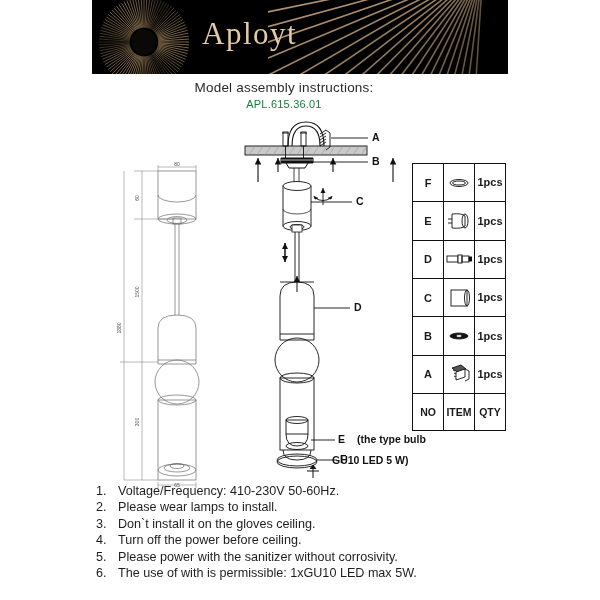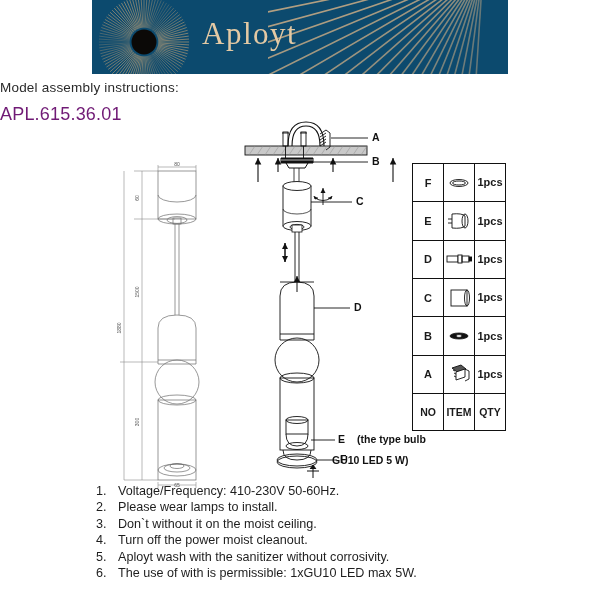--- a/index.html
+++ b/index.html
@@ -9,42 +9,42 @@
     font-family:"Liberation Sans", sans-serif;
     color:#1a1a1a;
     overflow:hidden;
     position:relative;
   }
   .page{position:relative;width:600px;height:600px;}
 
   
   .banner{
     position:absolute;left:92px;top:0;width:416px;height:74px;
-    background:#0c4a6e;overflow:hidden;
+    background:#000000;overflow:hidden;
   }
   .banner .sun{
     position:absolute;left:4px;top:-6px;width:96px;height:96px;
   }
   .banner .rays{
     position:absolute;right:-60px;top:-120px;width:300px;height:300px;
   }
   .brand{
     position:absolute;left:110px;top:16px;
     font-family:"Liberation Serif", serif;
     font-size:31px;letter-spacing:1.5px;
     color:#e3c9a4;
     font-weight:400;
   }
 
   
   .title-wrap{
-    position:absolute;left:0;top:80px;width:568px;
+    position:absolute;left:0;top:80px;width:568px;text-align:center;
   }
   .title-line1{font-size:13.5px;color:#2a2a2a;letter-spacing:.2px;}
-  .title-line2{font-size:18px;color:#701a75;margin-top:9px;letter-spacing:.2px;}
+  .title-line2{font-size:11px;color:#15803d;margin-top:3px;letter-spacing:.2px;}
 
   
   .drawing{position:absolute;left:0;top:110px;width:600px;height:380px;}
 
   
   .parts-table-holder{
     position:absolute;left:412px;top:163px;width:94px;height:268px;
   }
   table.parts{
     border-collapse:collapse;
@@ -519,29 +519,29 @@
         <li>
           <span class="num">1.</span>
           <span class="txt">Voltage/Frequency: 410-230V 50-60Hz.</span>
         </li>
         <li>
           <span class="num">2.</span>
           <span class="txt">Please wear lamps to install.</span>
         </li>
         <li>
           <span class="num">3.</span>
-          <span class="txt">Don`t without it on the moist ceiling.</span>
+          <span class="txt">Don`t install it on the gloves ceiling.</span>
         </li>
         <li>
           <span class="num">4.</span>
-          <span class="txt">Turn off the power moist cleanout.</span>
+          <span class="txt">Turn off the power before ceiling.</span>
         </li>
         <li>
           <span class="num">5.</span>
-          <span class="txt">Aployt wash with the sanitizer without corrosivity.</span>
+          <span class="txt">Please power with the sanitizer without corrosivity.</span>
         </li>
         <li>
           <span class="num">6.</span>
           <span class="txt">The use of with is permissible: 1xGU10 LED max 5W.</span>
         </li>
       </ol>
   </div>
 
 </div>
 

